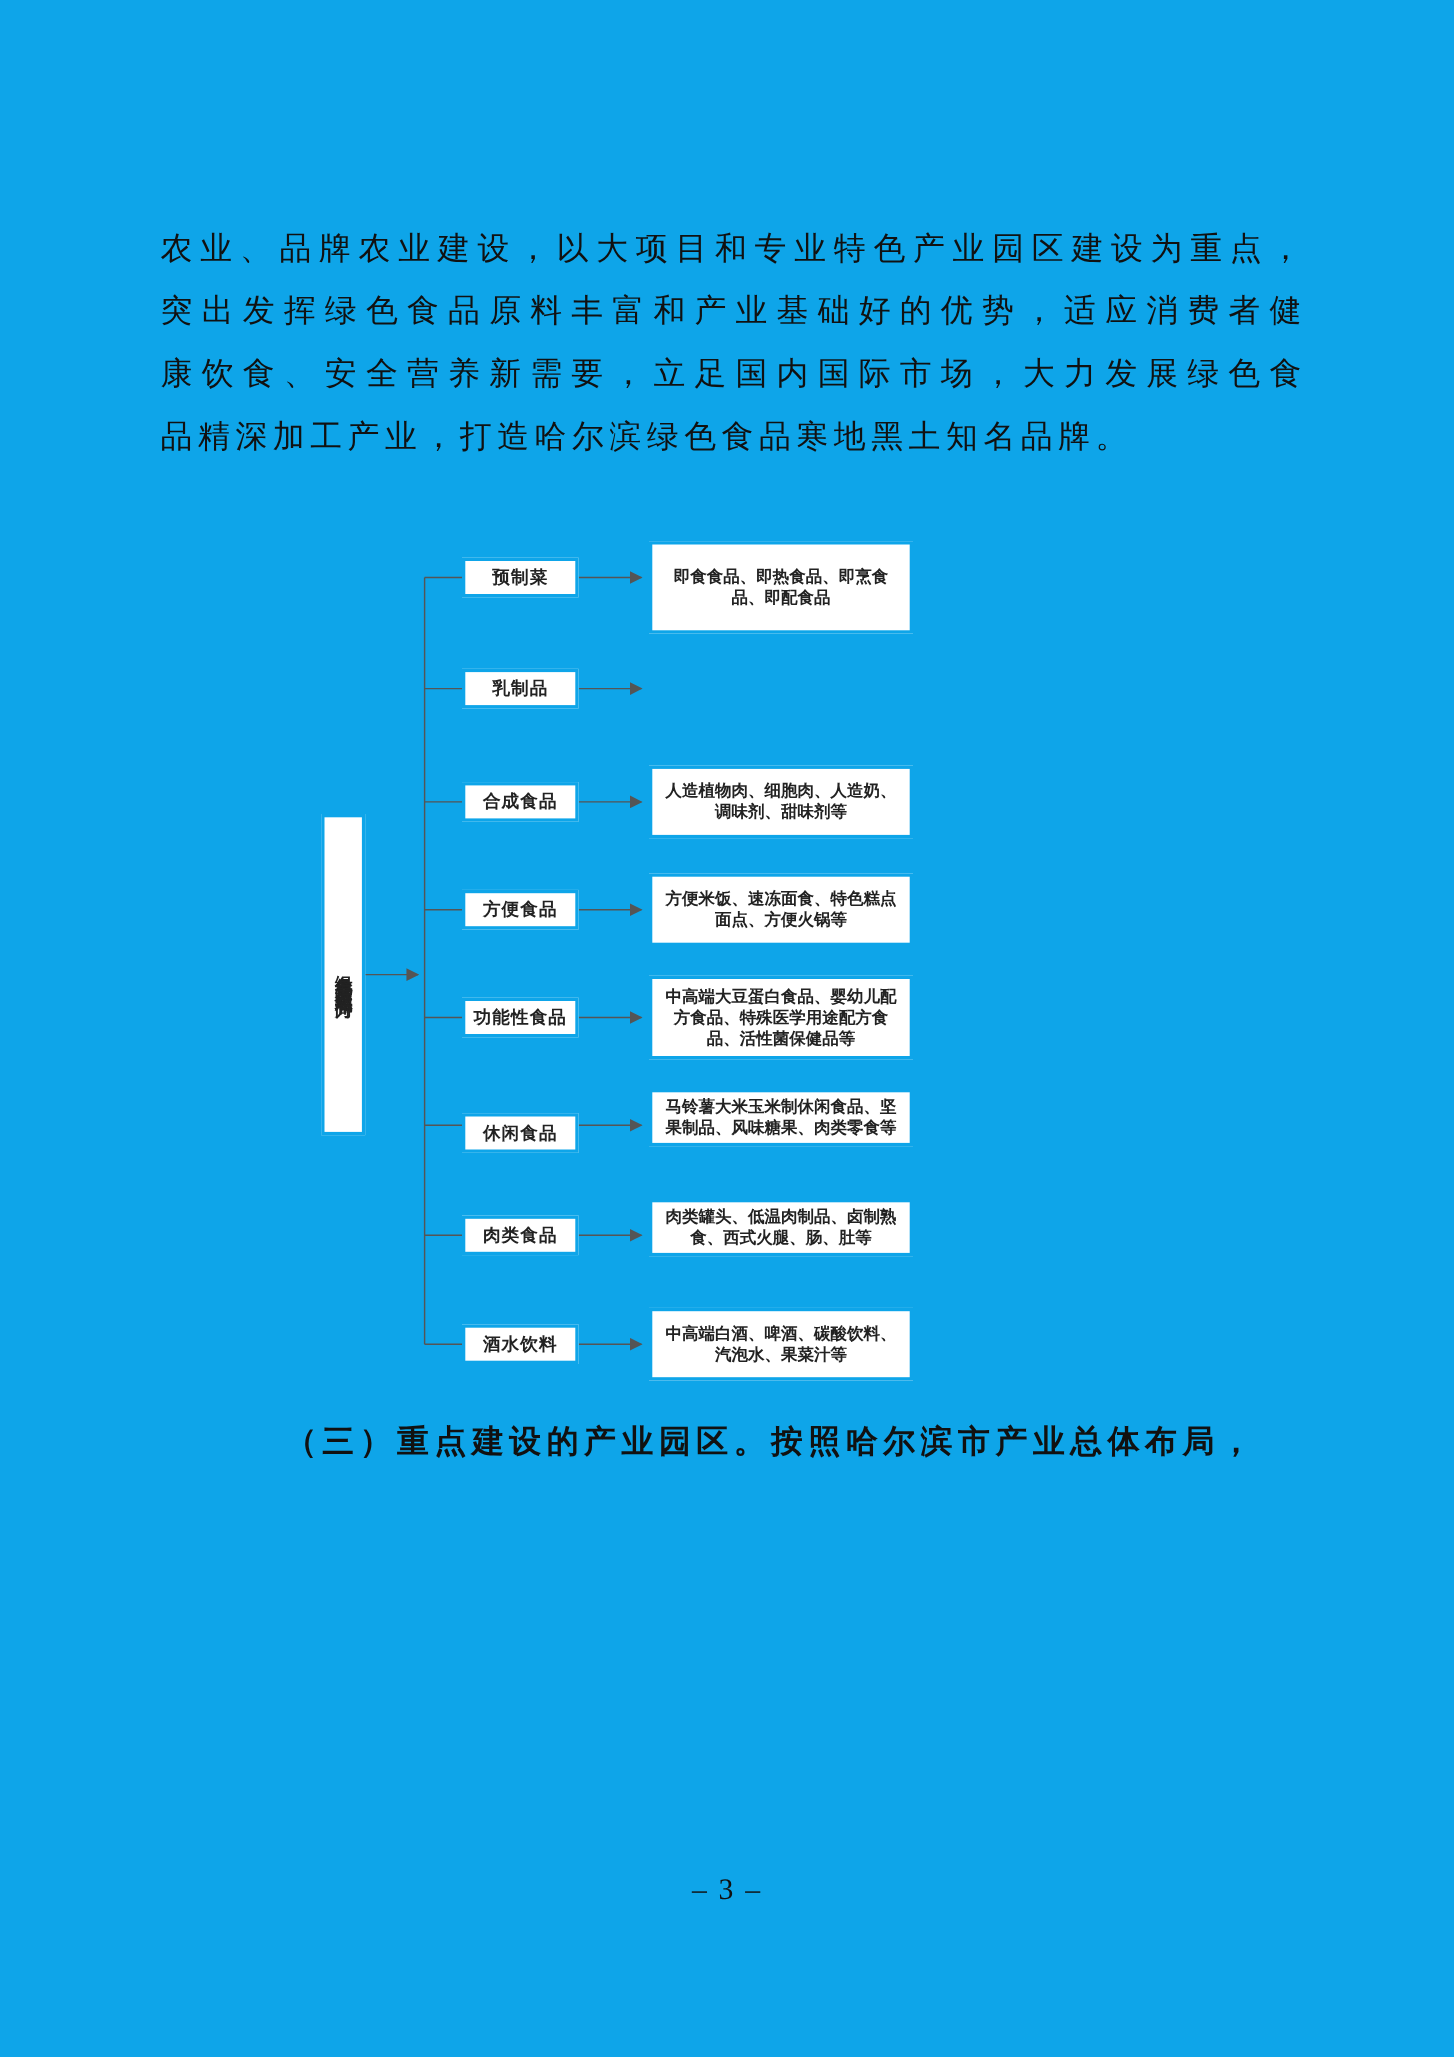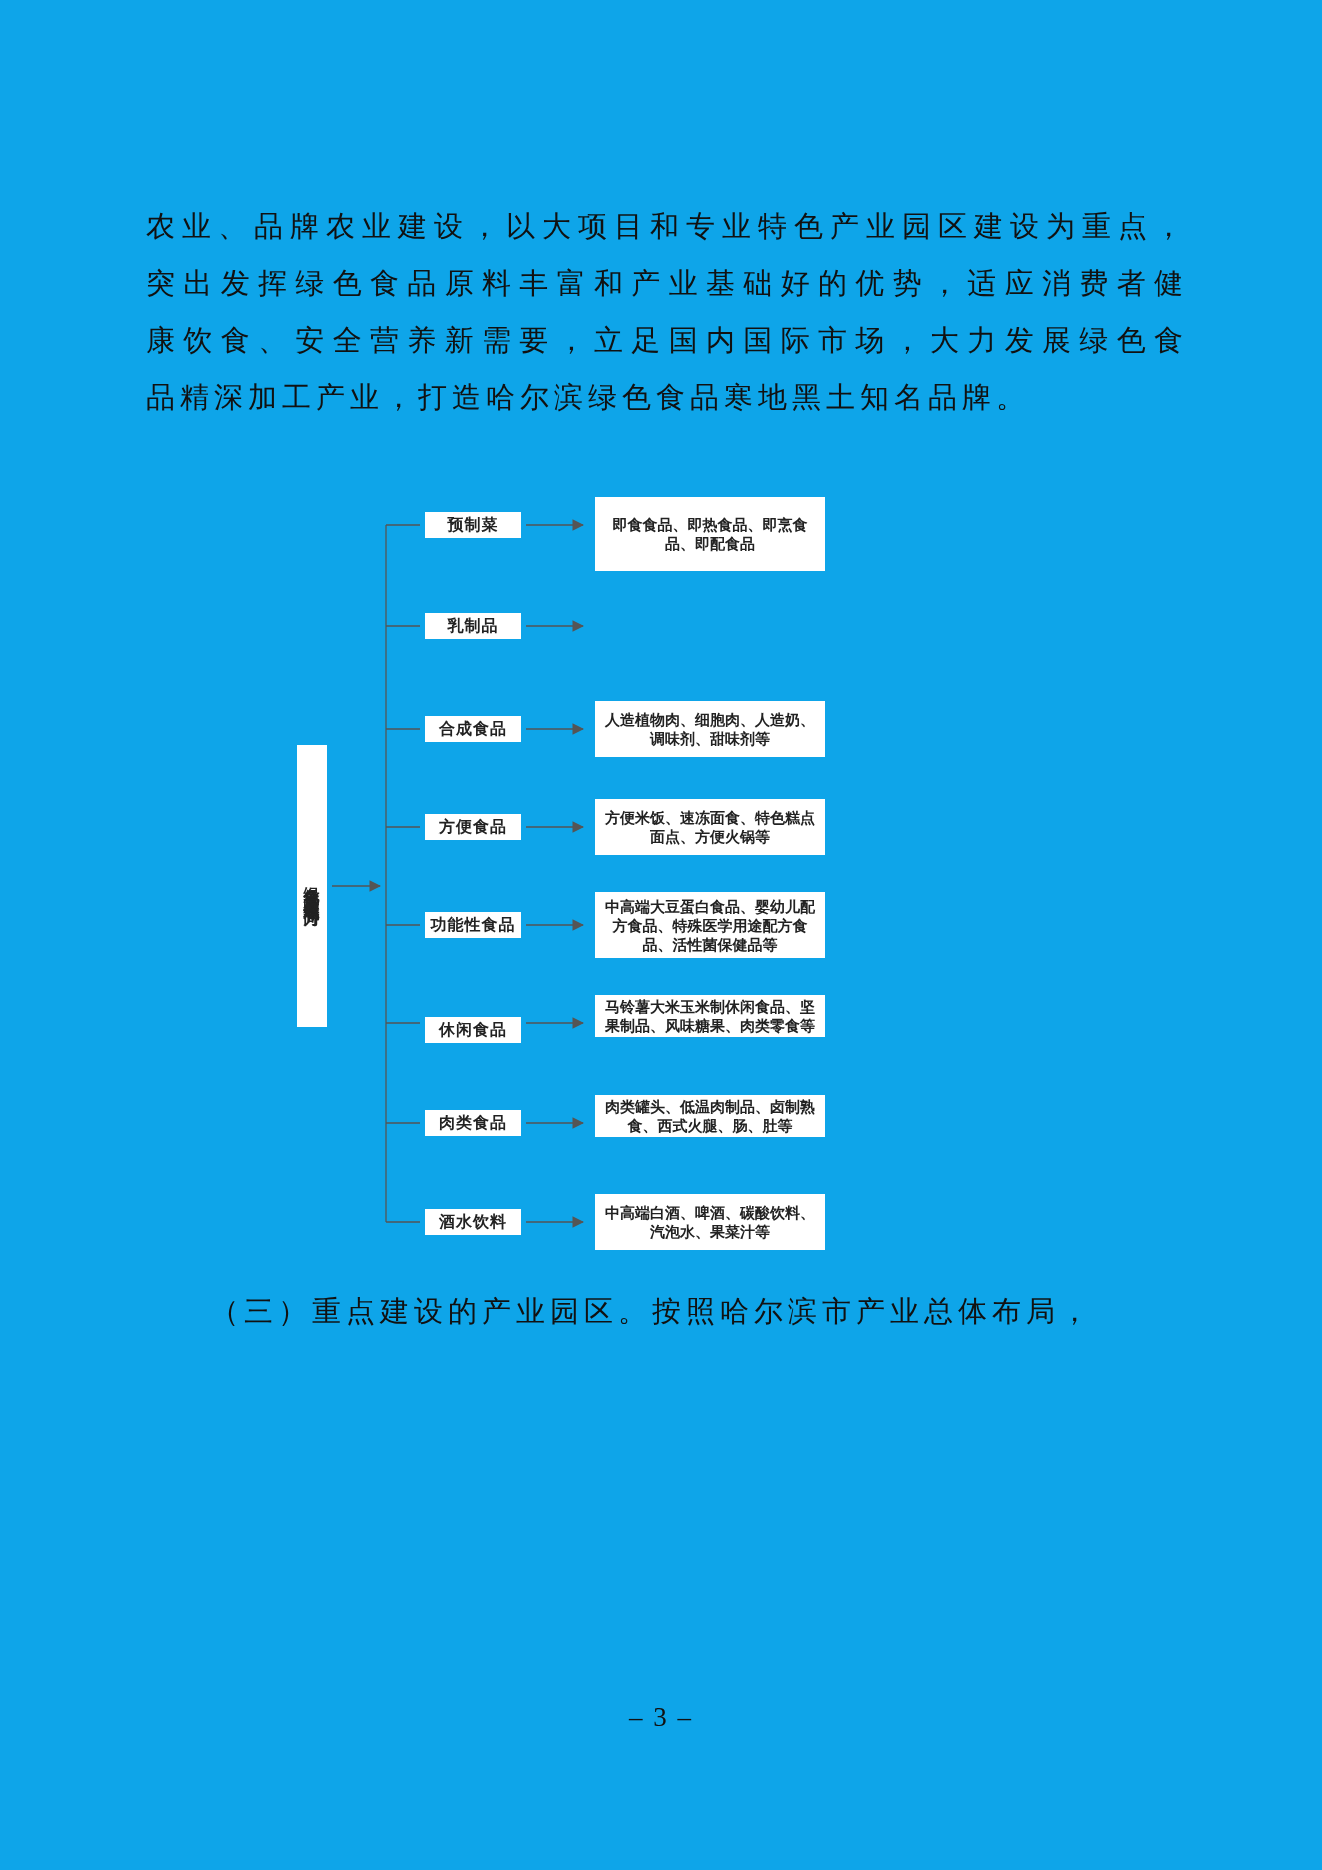--- a/index.html
+++ b/index.html
@@ -51,21 +51,21 @@
     position: absolute;
     left: 0;
     top: 0;
     width: 1322px;
     height: 1870px;
     pointer-events: none;
   }
   .node {
     position: absolute;
     box-sizing: border-box;
-    border: 5px solid #0ea5e9;
+    border: 3px solid #0ea5e9;
     background: #ffffff;
     display: flex;
     align-items: center;
     justify-content: center;
     font-family: "Liberation Sans", sans-serif;
     color: #222;
     font-weight: 700;
   }
   .root-box {
     left: 292px;
@@ -94,27 +94,28 @@
     padding: 2px 8px;
   }
 
   
   .closing-paragraph {
     position: absolute;
     left: 146px;
     top: 1286px;
     width: 1046px;
     font-family: "Liberation Sans", sans-serif;
-    font-weight: 400;
+    font-weight: 700;
     font-size: 29px;
     line-height: 50px;
     letter-spacing: 5px;
     text-indent: 64px;
     color: #111;
     white-space: nowrap;
+    text-align: center;
   }
 
   
   .page-number {
     position: absolute;
     left: 0;
     top: 1702px;
     width: 100%;
     text-align: center;
     font-size: 27px;

